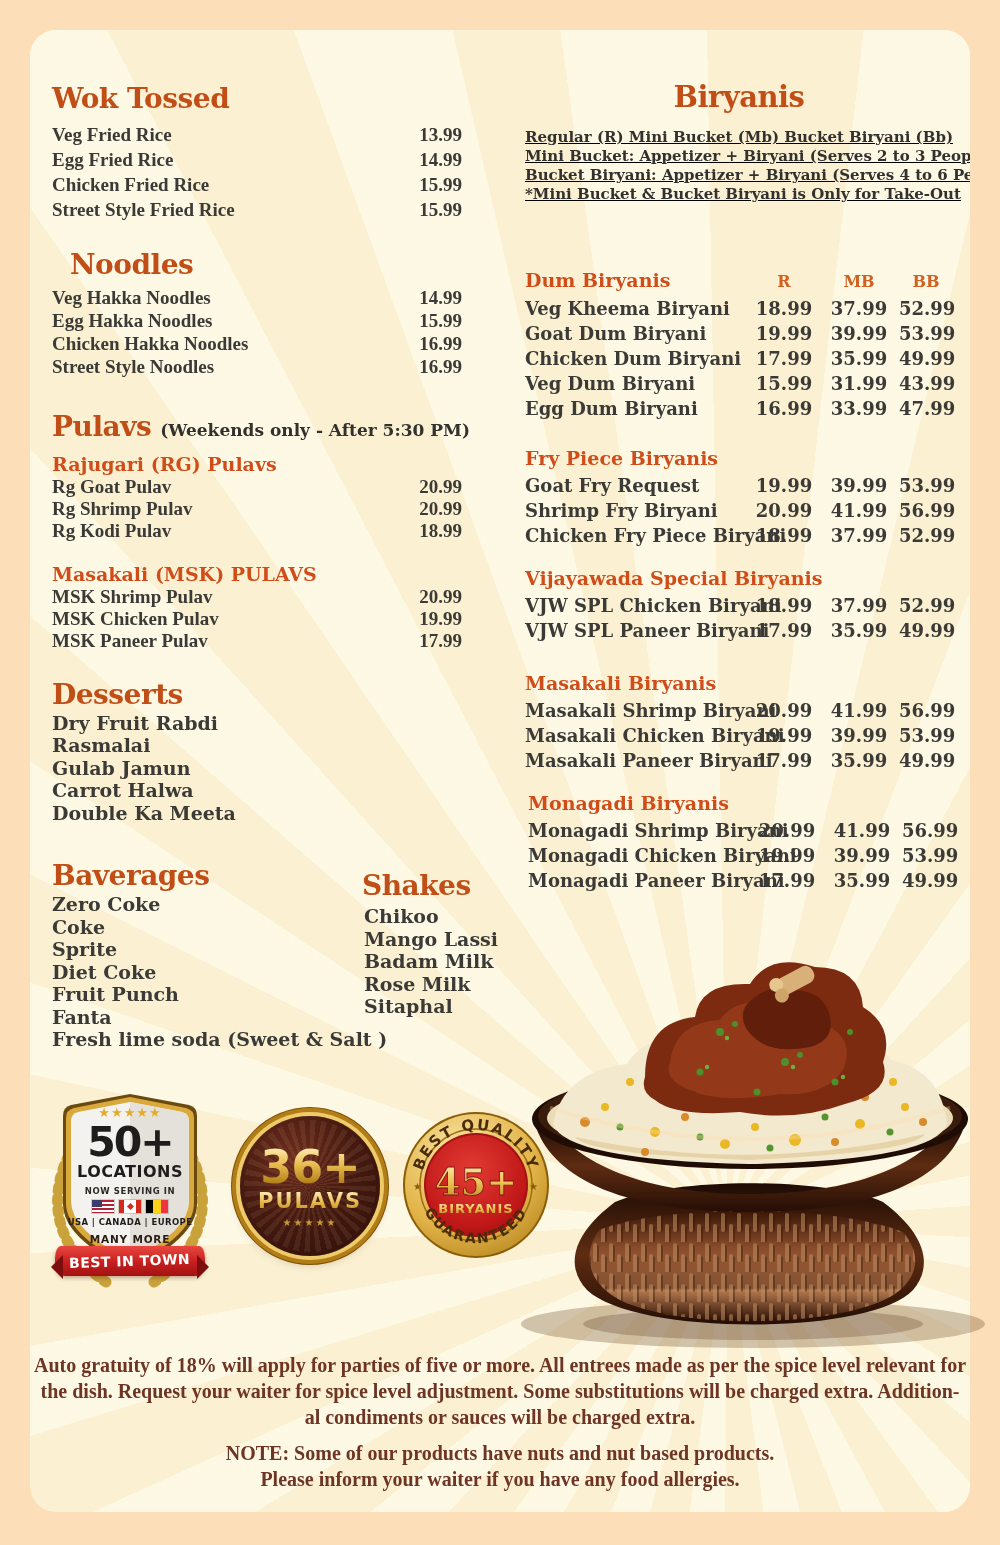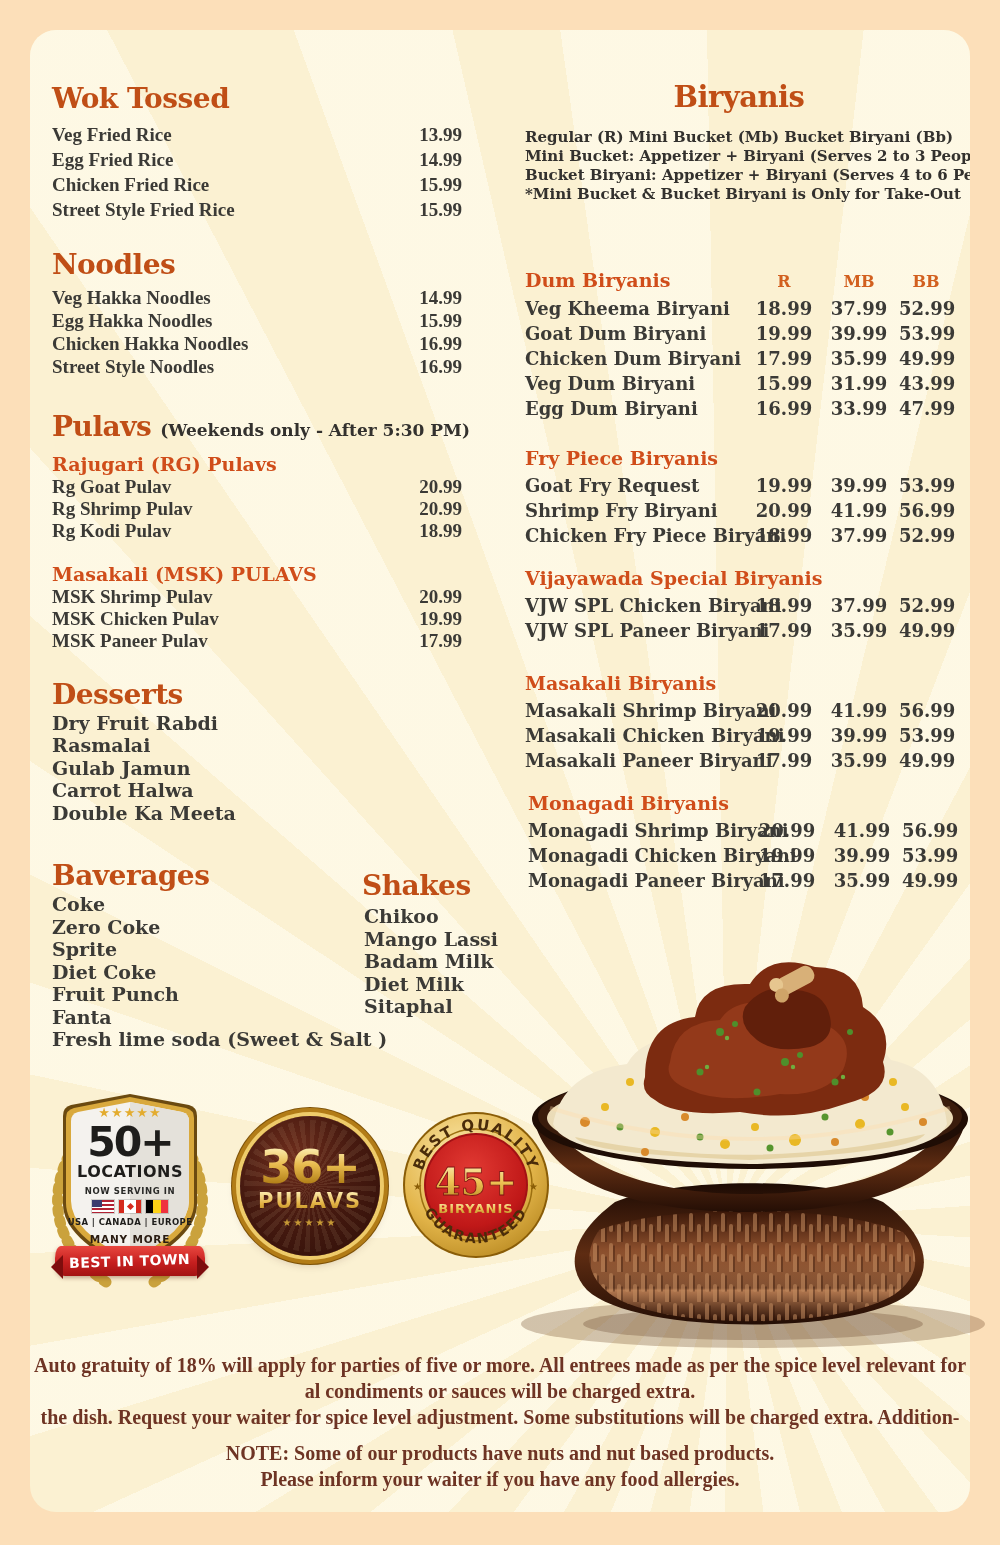--- a/index.html
+++ b/index.html
@@ -121,21 +121,21 @@
       <div class="mrow">
           <span class="mname">Chicken Fried Rice</span>
           <span class="mprice">15.99</span>
         </div>
       <div class="mrow">
           <span class="mname">Street Style Fried Rice</span>
           <span class="mprice">15.99</span>
         </div>
     </div>
 
-    <div class="abs" style="top:218px;left:0;">
+    <div class="abs" style="top:218px;left:18px;">
       <div class="sec-title">Noodles</div>
     </div>
     <div class="abs rows-23" style="top:256px;left:0;width:410px;">
       <div class="mrow">
           <span class="mname">Veg Hakka Noodles</span>
           <span class="mprice">14.99</span>
         </div>
       <div class="mrow">
           <span class="mname">Egg Hakka Noodles</span>
           <span class="mprice">15.99</span>
@@ -197,46 +197,46 @@
       <div class="plain">Rasmalai</div>
       <div class="plain">Gulab Jamun</div>
       <div class="plain">Carrot Halwa</div>
       <div class="plain">Double Ka Meeta</div>
     </div>
 
     <div class="abs" style="top:829px;left:0;">
       <div class="sec-title">Baverages</div>
     </div>
     <div class="abs list-225" style="top:863px;left:0;">
+      <div class="plain">Zero Coke</div>
       <div class="plain">Coke</div>
-      <div class="plain">Zero Coke</div>
       <div class="plain">Sprite</div>
       <div class="plain">Diet Coke</div>
       <div class="plain">Fruit Punch</div>
       <div class="plain">Fanta</div>
       <div class="plain">Fresh lime soda (Sweet &amp; Salt )</div>
     </div>
 
     <div class="abs" style="top:839px;left:310px;">
       <div class="sec-title">Shakes</div>
     </div>
     <div class="abs list-225" style="top:875px;left:312px;">
       <div class="plain">Chikoo</div>
       <div class="plain">Mango Lassi</div>
       <div class="plain">Badam Milk</div>
-      <div class="plain">Diet Milk</div>
+      <div class="plain">Rose Milk</div>
       <div class="plain">Sitaphal</div>
     </div>
   </div>
 
   <div class="right-col">
     <div class="abs" style="top:50px;left:0;width:428px;">
       <div class="b-title">Biryanis</div>
     </div>
-    <div class="abs b-intro" style="top:98px;left:0;width:428px;">
+    <div class="abs b-intro" style="top:98px;left:0;width:428px;text-decoration:underline;">
       <div class="iline">Regular (R) Mini Bucket (Mb) Bucket Biryani (Bb)</div>
       <div class="iline">Mini Bucket: Appetizer + Biryani (Serves 2 to 3 People)</div>
       <div class="iline">Bucket Biryani: Appetizer + Biryani (Serves 4 to 6 People)</div>
       <div class="iline">*Mini Bucket &amp; Bucket Biryani is Only for Take-Out</div>
     </div>
 
     <div class="abs" style="top:200px;left:0;width:428px;">
       <div class="brow bhead">
         <span class="sub-title gtitle">Dum Biryanis</span>
         <span class="bcol">R</span>
@@ -361,22 +361,22 @@
           <span class="bname">Monagadi Paneer Biryani</span>
           <span class="bval">17.99</span>
           <span class="bval">35.99</span>
           <span class="bval">49.99</span>
         </div>
     </div>
   </div>
 
   <div class="footer" style="top:1322px;">
     <span class="fline">Auto gratuity of 18% will apply for parties of five or more. All entrees made as per the spice level relevant for</span>
+    <span class="fline">the dish. Request your waiter for spice level adjustment. Some substitutions will be charged extra. Addition-</span>
     <span class="fline">al condiments or sauces will be charged extra.</span>
-    <span class="fline">the dish. Request your waiter for spice level adjustment. Some substitutions will be charged extra. Addition-</span>
   </div>
   <div class="footer" style="top:1410px;">
     <span class="fline">NOTE: Some of our products have nuts and nut based products.</span>
     <span class="fline">Please inform your waiter if you have any food allergies.</span>
   </div>
 </div>
 
 <div class="pot">
   <svg width="505" height="445" viewBox="0 0 505 445" xmlns="http://www.w3.org/2000/svg">
     <defs>

